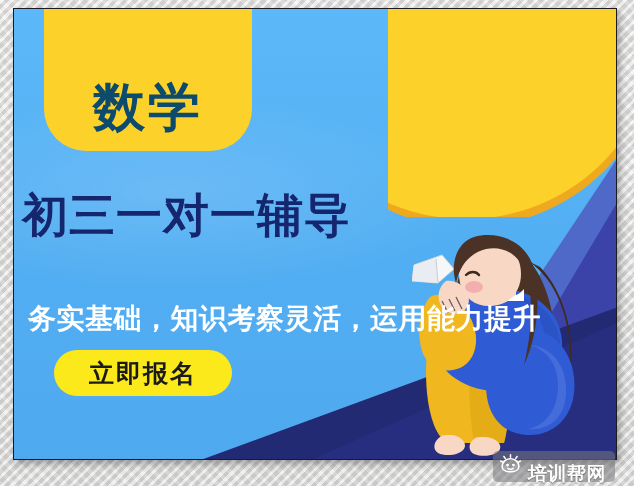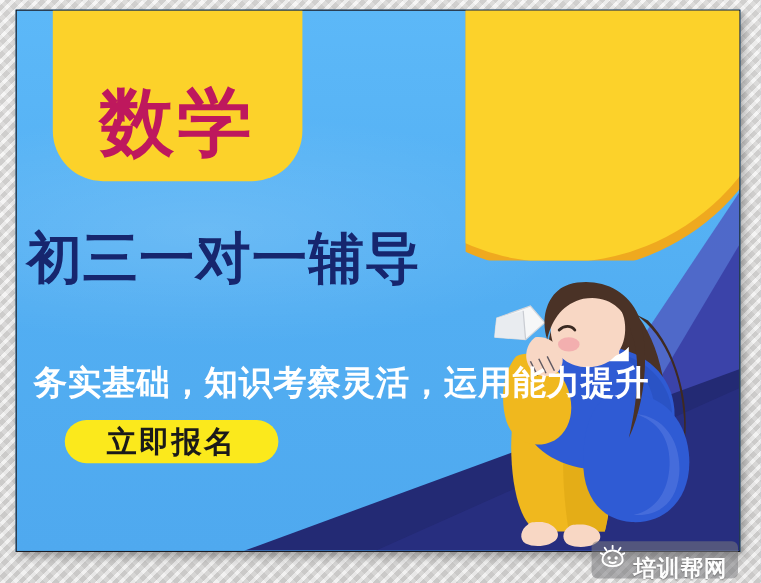--- a/index.html
+++ b/index.html
@@ -101,23 +101,23 @@
     background: #fcd22a;
     border-radius: 0 0 42px 42px;
     display: flex;
     align-items: flex-end;
     justify-content: center;
     padding-bottom: 18px;
     box-sizing: border-box;
   }
   #subject-badge .subject-text {
     font-family: "DejaVu Sans", "Liberation Sans", sans-serif;
-    font-size: 62px;
-    font-weight: bold;
-    color: #be185d;
+    font-size: 52px;
+    font-weight: bold;
+    color: #0c4a6e;
     letter-spacing: 3px;
     line-height: 1;
     white-space: nowrap;
   }
 
   
   #headline {
     position: absolute;
     left: 8px;
     top: 182px;
@@ -145,21 +145,21 @@
     white-space: nowrap;
     z-index: 6;
   }
 
   
   #cta-button {
     position: absolute;
     left: 40px;
     top: 341px;
     width: 178px;
-    height: 36px;
+    height: 46px;
     background: #fbe91c;
     border-radius: 30px;
     display: flex;
     align-items: center;
     justify-content: center;
     z-index: 7;
     cursor: pointer;
   }
   #cta-button .cta-text {
     font-family: "DejaVu Sans", "Liberation Sans", sans-serif;

